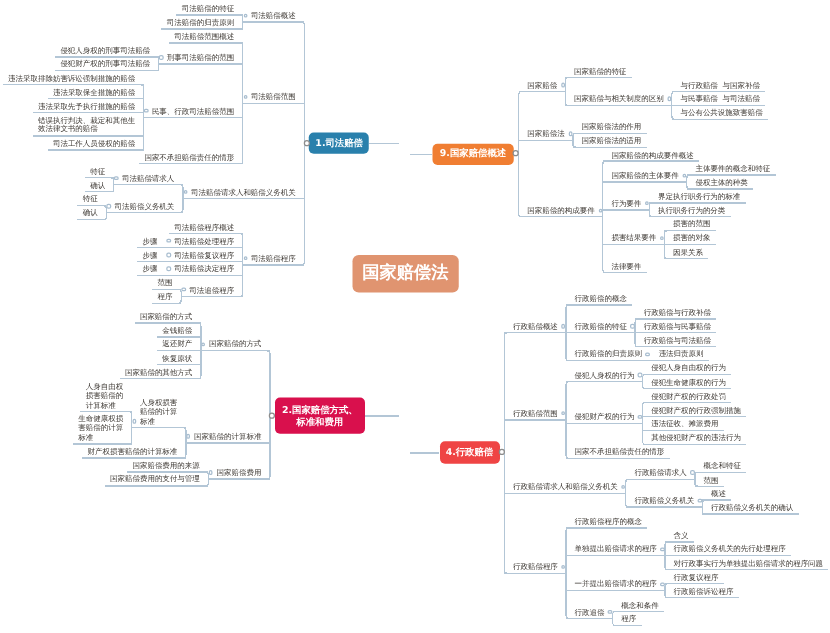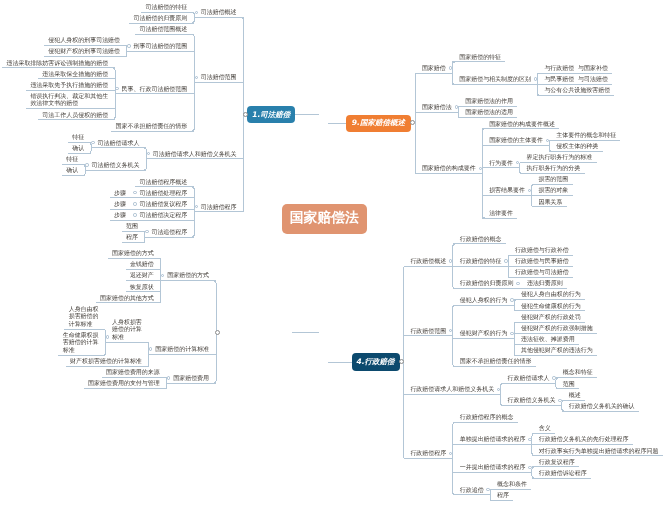--- a/index.html
+++ b/index.html
@@ -12,21 +12,21 @@
   #wires{position:absolute;left:0;top:0;width:664px;height:506px;}
   .lbl{position:absolute;white-space:pre;color:#3d3833;font-size:6px;
        -webkit-font-smoothing:antialiased;opacity:0.999;
        line-height:7.5px;letter-spacing:-0.02px;}
   .dot{position:absolute;width:3.4px;height:3.4px;border:0.9px solid #a8bdcf;
        border-radius:50%;background:#ffffff;box-sizing:border-box;}
   .bdot{position:absolute;width:5px;height:5px;border:1px solid #8c8c8c;
        border-radius:50%;background:#ffffff;box-sizing:border-box;}
   .topic{position:absolute;border-radius:4px;color:#fff;text-align:center;
          font-weight:bold;display:flex;align-items:center;justify-content:center;
-         box-sizing:border-box;white-space:pre;font-style:italic;}
+         box-sizing:border-box;white-space:pre;}
   .cen{position:absolute;border-radius:5px;color:#fff;text-align:center;
        font-weight:bold;display:flex;align-items:center;justify-content:center;
        font-size:13.8px;letter-spacing:0px;box-sizing:border-box;}
 </style>
 </head>
 <body>
 
 <div id="map">
   <svg id="wires" viewBox="0 0 664 506" fill="none" stroke="#b3c6d6" stroke-width="1" shape-rendering="crispEdges">
       <path d="M318.8 114.69999999999999 L295.3 114.69999999999999"></path>
@@ -222,20 +222,22 @@
     <div class="lbl" style="left: 139.466px; width: 48.8438px; top: 200.825px;">司法赔偿复议程序</div>
     <div class="dot" style="left: 133.266px; top: 202.225px;"></div>
     <div class="lbl" style="left: 114.097px; width: 12.9688px; top: 200.825px;">步骤</div>
     <div class="lbl" style="left: 139.466px; width: 48.8438px; top: 211.975px;">司法赔偿决定程序</div>
     <div class="dot" style="left: 133.266px; top: 213.375px;"></div>
     <div class="lbl" style="left: 114.097px; width: 12.9688px; top: 211.975px;">步骤</div>
     <div class="lbl" style="left: 151.419px; width: 36.8906px; top: 228.7px;">司法追偿程序</div>
     <div class="dot" style="left: 145.219px; top: 230.1px;"></div>
     <div class="lbl" style="left: 126.05px; width: 12.9688px; top: 223.125px;">范围</div>
     <div class="lbl" style="left: 126.05px; width: 12.9688px; top: 234.275px;">程序</div>
+    <div class="topic" style="left: 219.9px; top: 317.9px; width: 71.9px; height: 29.6px; font-size: 7.5px; line-height: 10px; background: rgb(217, 16, 77);">2.国家赔偿方式、
+标准和费用</div>
     <div class="bdot" style="left: 215px; top: 329.7px;"></div>
     <div class="lbl" style="left: 167.225px; width: 42.875px; top: 272.375px;">国家赔偿的方式</div>
     <div class="dot" style="left: 161.025px; top: 273.775px;"></div>
     <div class="lbl" style="left: 111.95px; width: 42.875px; top: 250.075px;">国家赔偿的方式</div>
     <div class="lbl" style="left: 129.903px; width: 24.9219px; top: 261.225px;">金钱赔偿</div>
     <div class="lbl" style="left: 129.903px; width: 24.9219px; top: 272.375px;">返还财产</div>
     <div class="lbl" style="left: 129.903px; width: 24.9219px; top: 283.525px;">恢复原状</div>
     <div class="lbl" style="left: 99.9969px; width: 54.8281px; top: 294.675px;">国家赔偿的其他方式</div>
     <div class="lbl" style="left: 155.272px; width: 54.8281px; top: 346.012px;">国家赔偿的计算标准</div>
     <div class="dot" style="left: 149.072px; top: 347.413px;"></div>
@@ -278,21 +280,21 @@
     <div class="lbl" style="left: 489.128px; width: 24.9219px; top: 159.6px;">行为要件</div>
     <div class="dot" style="left: 515.85px; top: 161px;"></div>
     <div class="lbl" style="left: 526.45px; width: 66.7812px; top: 154.025px;">界定执行职务行为的标准</div>
     <div class="lbl" style="left: 526.45px; width: 54.8281px; top: 165.175px;">执行职务行为的分类</div>
     <div class="lbl" style="left: 489.128px; width: 36.8906px; top: 187.475px;">损害结果要件</div>
     <div class="dot" style="left: 527.819px; top: 188.875px;"></div>
     <div class="lbl" style="left: 538.419px; width: 30.9062px; top: 176.325px;">损害的范围</div>
     <div class="lbl" style="left: 538.419px; width: 30.9062px; top: 187.475px;">损害的对象</div>
     <div class="lbl" style="left: 538.419px; width: 24.9219px; top: 198.625px;">因果关系</div>
     <div class="lbl" style="left: 489.128px; width: 24.9219px; top: 209.775px;">法律要件</div>
-    <div class="topic" style="left: 351.5px; top: 353.4px; width: 48.1px; height: 18px; font-size: 7.5px; line-height: 10px; background: #0c4a6e;">4.行政赔偿</div>
+    <div class="topic" style="left: 351.5px; top: 353.4px; width: 48.1px; height: 18px; font-size: 7.5px; line-height: 10px; background: #ef4444;">4.行政赔偿</div>
     <div class="bdot" style="left: 398.5px; top: 359.4px;"></div>
     <div class="lbl" style="left: 410.4px; width: 36.8906px; top: 257.975px;">行政赔偿概述</div>
     <div class="dot" style="left: 449.091px; top: 259.375px;"></div>
     <div class="lbl" style="left: 459.691px; width: 42.875px; top: 235.675px;">行政赔偿的概念</div>
     <div class="lbl" style="left: 459.691px; width: 42.875px; top: 257.975px;">行政赔偿的特征</div>
     <div class="dot" style="left: 504.366px; top: 259.375px;"></div>
     <div class="lbl" style="left: 514.966px; width: 54.8281px; top: 246.825px;">行政赔偿与行政补偿</div>
     <div class="lbl" style="left: 514.966px; width: 54.8281px; top: 257.975px;">行政赔偿与民事赔偿</div>
     <div class="lbl" style="left: 514.966px; width: 54.8281px; top: 269.125px;">行政赔偿与司法赔偿</div>
     <div class="lbl" style="left: 459.691px; width: 54.8281px; top: 280.275px;">行政赔偿的归责原则</div>

